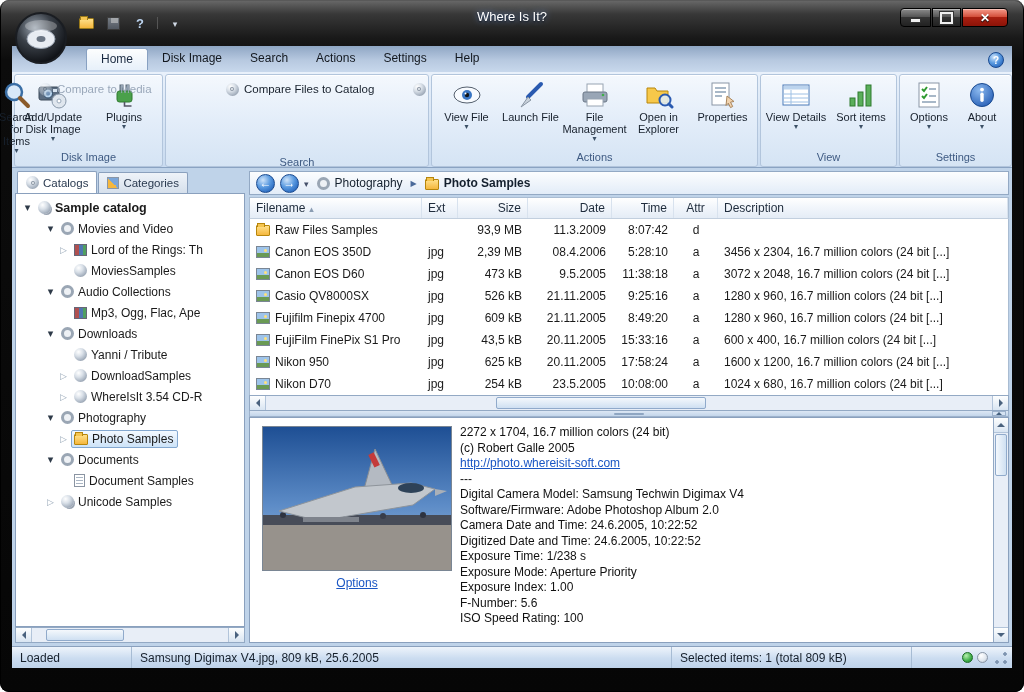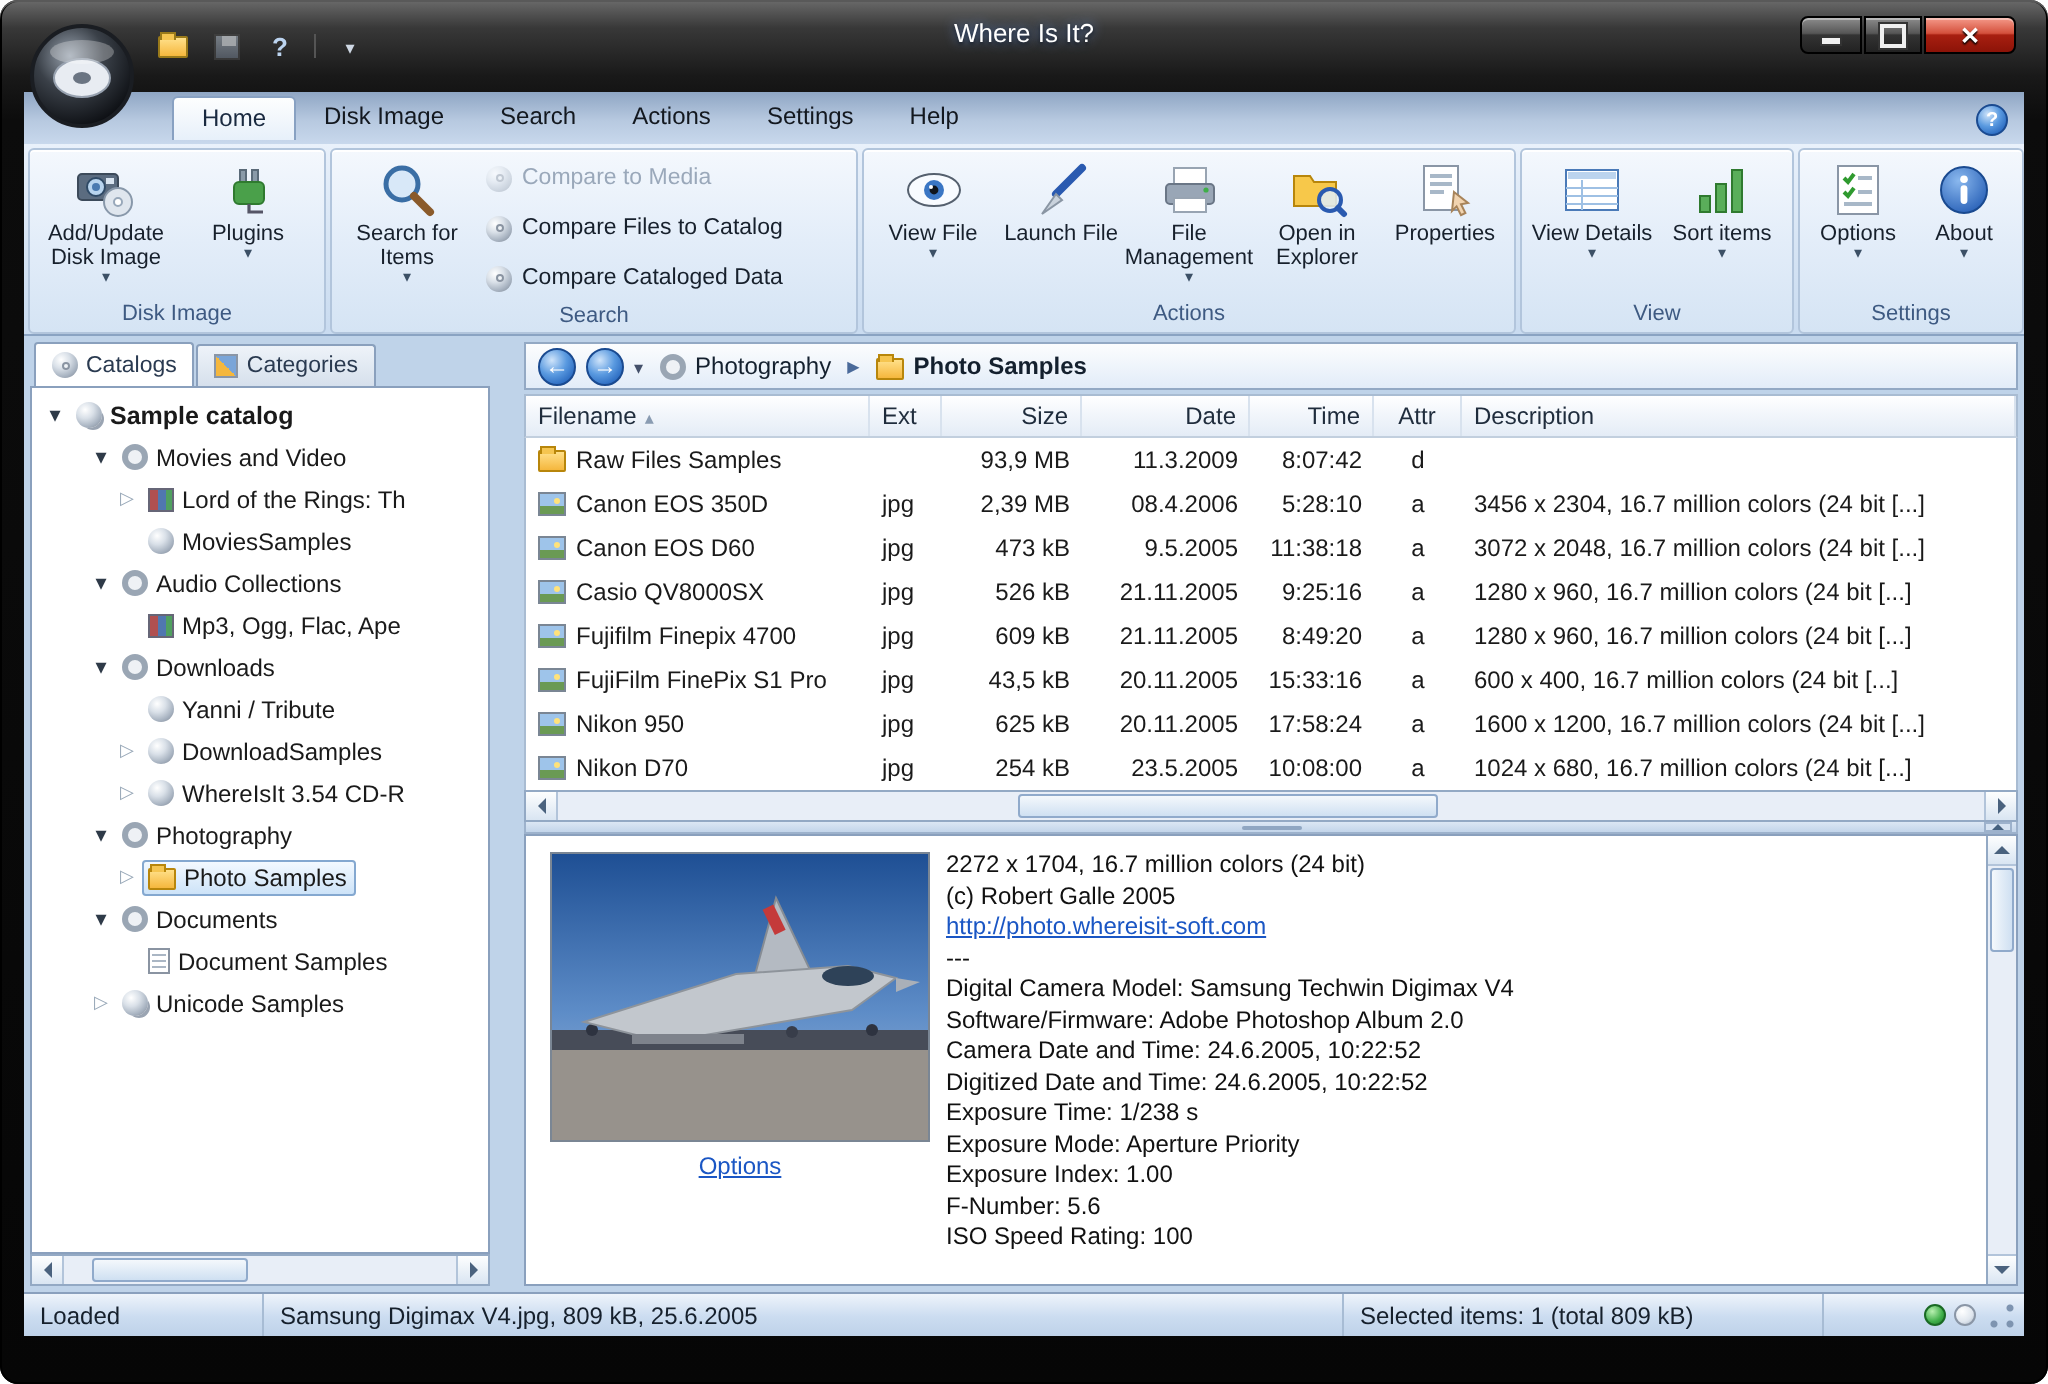--- a/index.html
+++ b/index.html
@@ -55,35 +55,35 @@
 .rg-body{flex:1;display:flex;justify-content:center;padding:2px 3px 0;gap:1px;}
 .rg-caption{height:16px;text-align:center;font-size:11px;color:#3e5a82;line-height:15px;}
 .rbtn{display:flex;flex-direction:column;align-items:center;cursor:pointer;border-radius:3px;padding-top:2px;}
 .rbtn .ric{height:32px;display:flex;align-items:center;justify-content:center;}
 .rbtn .rlabel{font-size:11px;line-height:12px;text-align:center;color:#17202c;}
 .dd{height:8px;display:flex;align-items:flex-start;justify-content:center;}
 .dd::after{content:"\25BE";font-size:8px;color:#3c5066;line-height:7px;}
 .g-disk .rbtn{width:70px;}
 .g-search{width:264px;}
 .g-search .rbtn.big{width:70px;}
-.rmenu{display:flex;flex-direction:column;justify-content:center;gap:1px;}
+.rmenu{display:flex;flex-direction:row;justify-content:center;gap:1px;}
 .rmi{display:flex;align-items:center;gap:5px;height:24px;width:186px;padding:0 4px;font-size:11.5px;cursor:pointer;border-radius:2px;color:#17202c;}
 .rmi.disabled{color:#9aa8ba;cursor:default;}
 .rmi.disabled .i-cd{opacity:.45;}
 .g-actions .rbtn{width:63px;}
 .g-view .rbtn{width:64px;}
 .g-settings .rbtn{width:52px;}
 
 
 .i-cd{width:13px;height:13px;border-radius:50%;flex:0 0 13px;
  background:radial-gradient(circle at 35% 30%,#fff,#d9e0e8 35%,#a7b2c0 68%,#77808d);position:relative;}
 .i-cd::after{content:"";position:absolute;left:4.5px;top:4.5px;width:4px;height:4px;border-radius:50%;background:#eef2f6;box-shadow:inset 0 0 0 1px #8a94a2;}
 
 
-.main{flex:1;display:flex;gap:17px;padding:3px;min-height:0;}
+.main{flex:1;display:flex;gap:4px;padding:3px;min-height:0;}
 .leftcol{width:230px;display:flex;flex-direction:column;}
 .rightcol{flex:1;display:flex;flex-direction:column;min-width:0;}
 
 
 .stabs{height:22px;display:flex;align-items:flex-end;gap:1px;padding-left:2px;}
 .stab{height:21px;display:flex;align-items:center;gap:4px;padding:0 8px;font-size:11.5px;cursor:pointer;
  background:linear-gradient(#eef3f9,#d6e0ec);border:1px solid #8aa0bd;border-bottom:none;border-radius:2px 2px 0 0;color:#2a3a50;}
 .stab.active{background:#fff;height:22px;}
 .i-cats{width:12px;height:12px;background:linear-gradient(45deg,#f5b73d 0 50%,#7aa5d8 50%);border:1px solid #8a96a6;flex:0 0 12px;}
 

